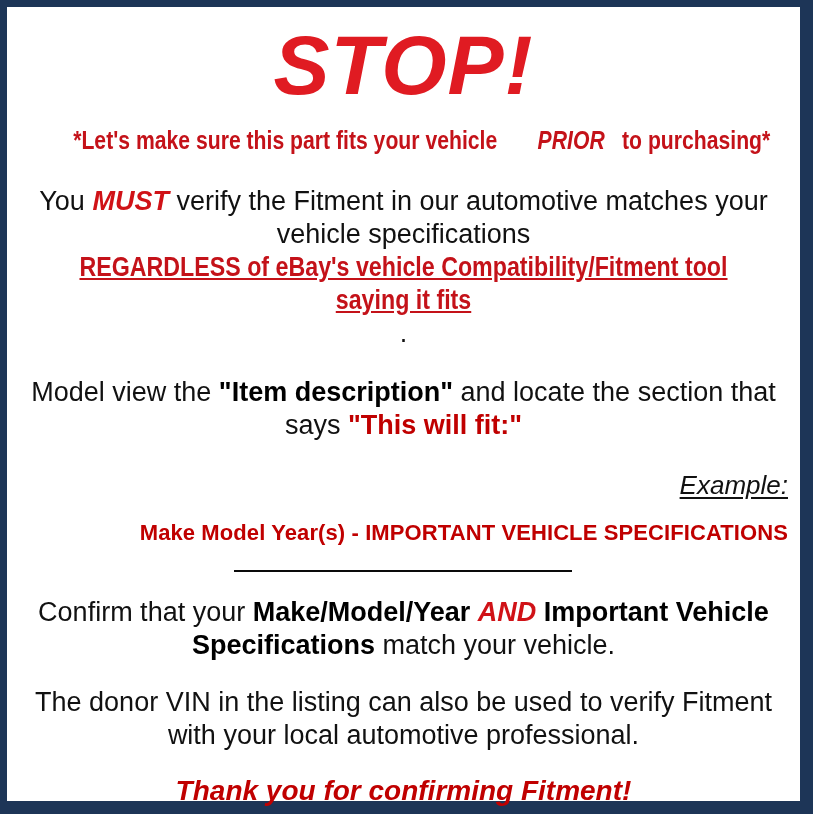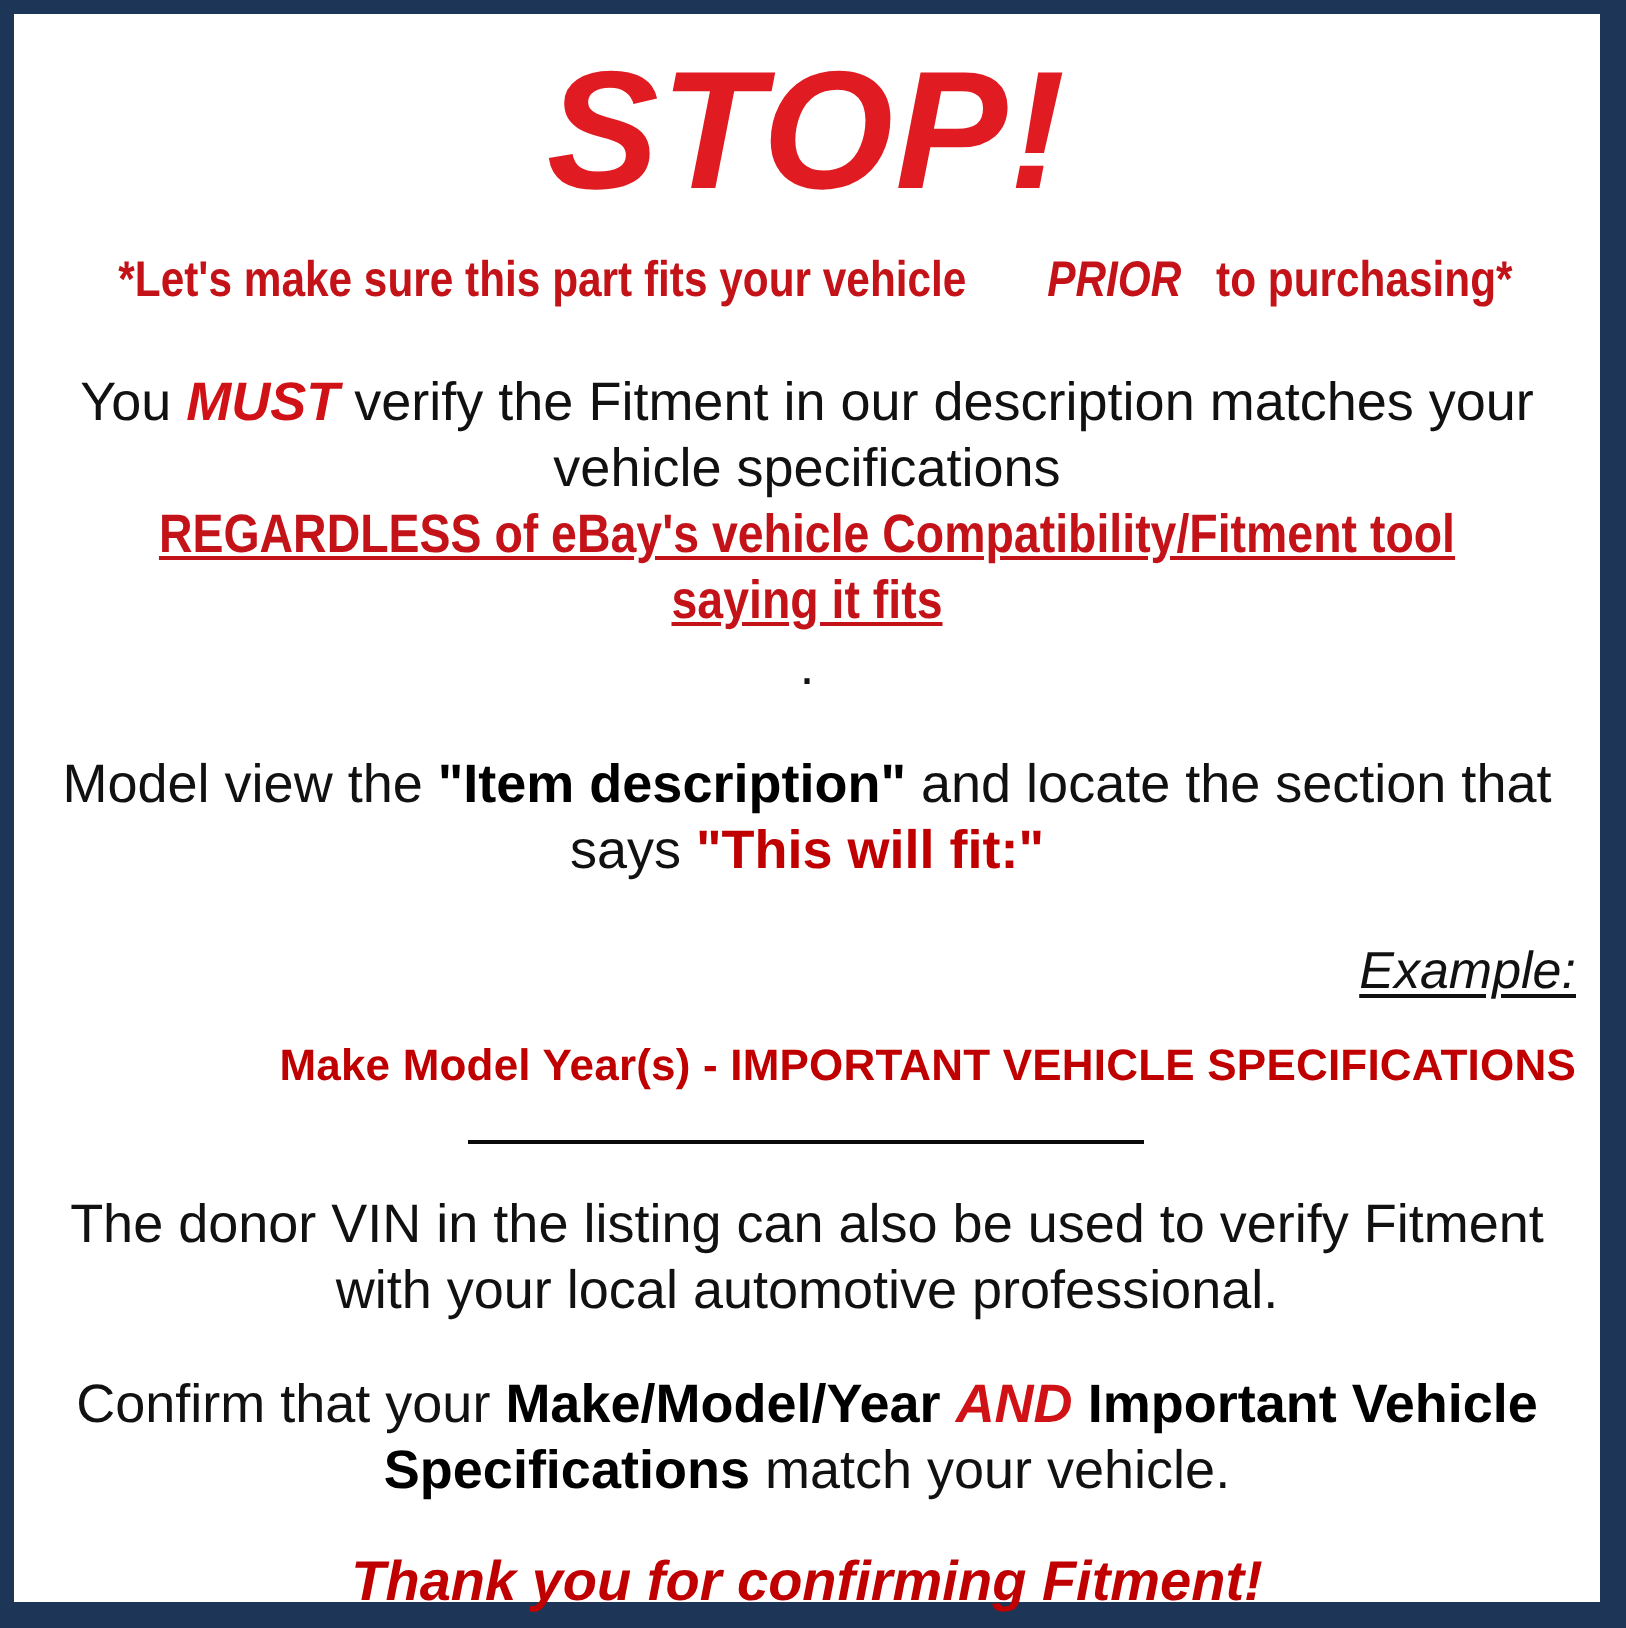--- a/index.html
+++ b/index.html
@@ -51,21 +51,21 @@
     font-weight: bold;
     font-style: italic;
     color: #E01B22;
     letter-spacing: 1px;
   }
 
   
   .subtitle {
     margin: 0;
     padding-top: 16px;
-    text-align: left;
+    text-align: right;
     font-size: 25px;
     line-height: 30px;
     font-weight: bold;
     color: #C41219;
     white-space: nowrap;
   }
   .subtitle .u-line {
     text-decoration: underline;
     text-underline-offset: 3px;
     display: inline-block;
@@ -165,40 +165,40 @@
 
     <div class="headline">STOP!</div>
 
     <div class="subtitle">
       <span class="u-line">
         <span class="cond">*Let's make sure this part fits your vehicle </span><span class="cond i">PRIOR</span><span class="cond"> to purchasing*</span>
       </span>
     </div>
 
     <div class="para p1">
-      <span>You </span><span class="hl-red-bold-iu">MUST</span><span> verify the Fitment in our description matches your vehicle specifications </span><span class="hl-red-bold-u cond">REGARDLESS of eBay's vehicle Compatibility/Fitment tool saying it fits</span><span>.</span>
+      <span>You </span><span class="hl-red-bold-iu">MUST</span><span> verify the Fitment in our automotive matches your vehicle specifications </span><span class="hl-red-bold-u cond">REGARDLESS of eBay's vehicle Compatibility/Fitment tool saying it fits</span><span>.</span>
     </div>
 
     <div class="para p2">
       <span>Model view the </span><span class="hl-blk-bold">"Item description"</span><span> and locate the section that says </span><span class="hl-red-bold">"This will fit:"</span>
     </div>
 
     <div class="example-block">
       <div>
         <span class="example-label">Example:</span>
       </div>
       <div class="example-spec">Make Model Year(s) - IMPORTANT VEHICLE SPECIFICATIONS</div>
     </div>
 
     <div class="divider-wrap">
       <div class="divider"></div>
     </div>
 
-    <div class="para p6">The donor VIN in the listing can also be used to verify Fitment with your local automotive professional.</div>
-
     <div class="para p5">
       <span>Confirm that your </span><span class="hl-blk-bold">Make/Model/Year</span><span> </span><span class="hl-red-bold-iu">AND</span><span> </span><span class="hl-blk-bold">Important Vehicle Specifications</span><span> match your vehicle.</span>
     </div>
 
+    <div class="para p6">The donor VIN in the listing can also be used to verify Fitment with your local automotive professional.</div>
+
     <div class="thanks">Thank you for confirming Fitment!</div>
 
   </div>
 </div>
 
 </body></html>

